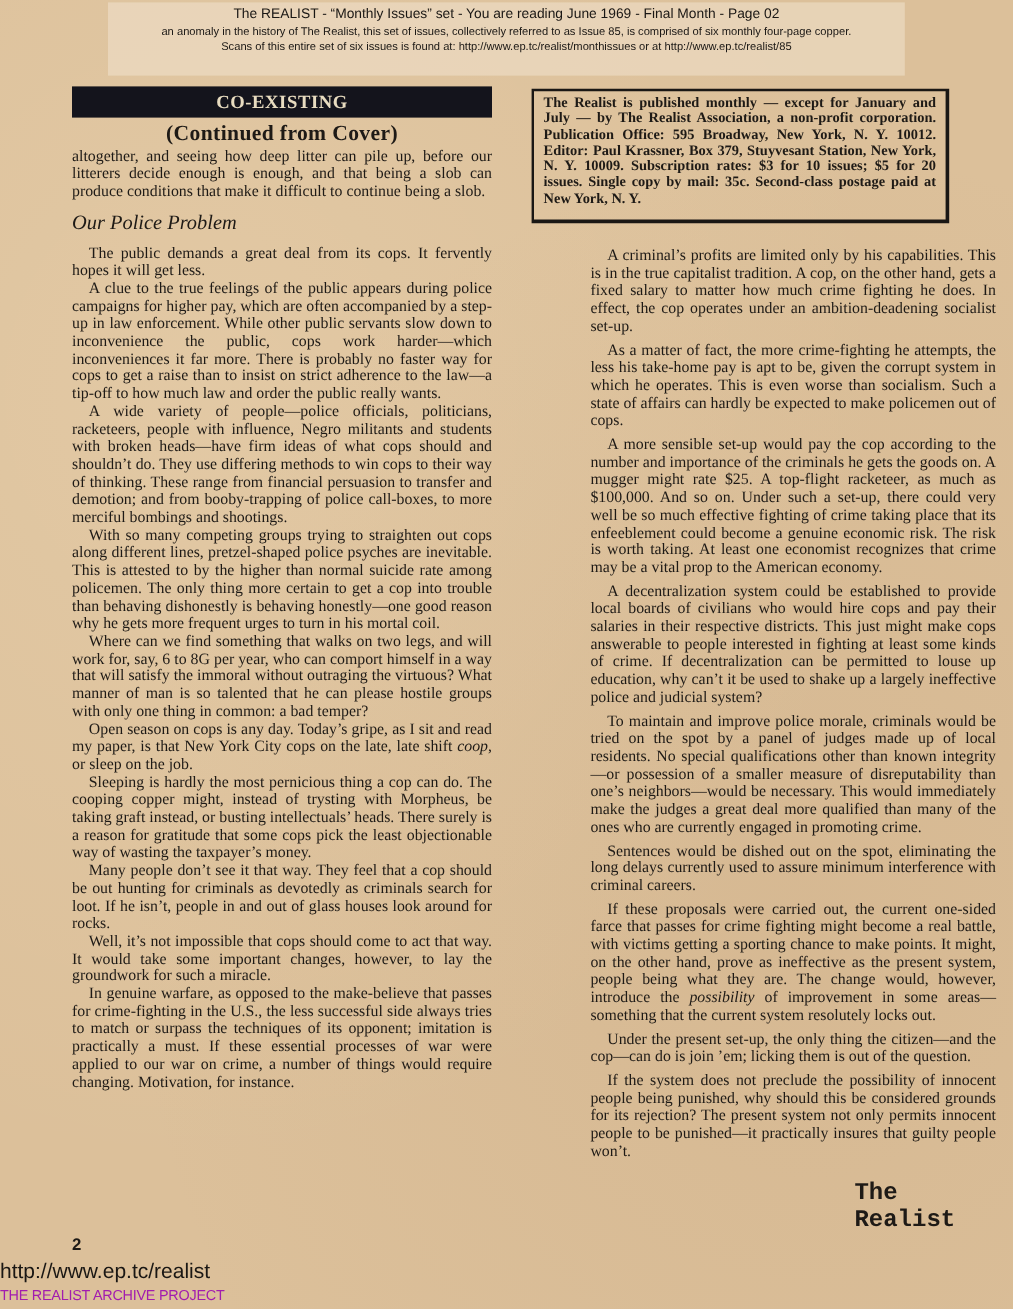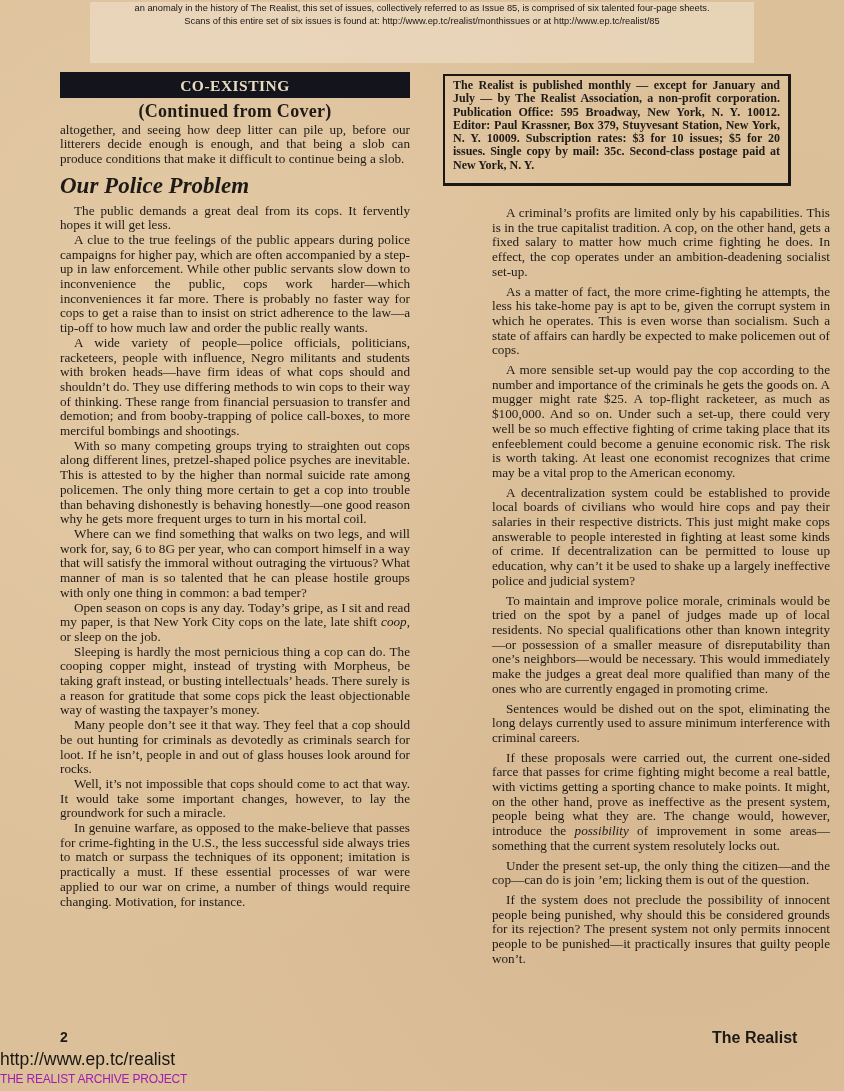--- a/index.html
+++ b/index.html
@@ -25,51 +25,52 @@
   .col p.sp { margin-top: 5px; }
   .col p.noind { text-indent: 0; }
   #left { left: 60px; top: 72px; width: 350px; }
   #right { left: 452px; top: 206px; width: 338px; margin-left: 40px; }
   .section-bar {
     background: #14141c; color: #e8dcc0; text-align: center;
     font-family: "Liberation Serif", serif; font-weight: bold;
     font-size: 15.5px; letter-spacing: 0.5px; height: 26px; line-height: 27px;
   }
   .continued { text-align: center; font-weight: bold; font-size: 18px; margin: 6px 0 4px; letter-spacing: 0.3px; }
-  .subhead { font-style: italic; font-weight: bold; font-size: 23px; margin: 12px 0 10px; text-indent: 0; }
+  .subhead { font-style: italic; font-weight: normal; font-size: 17px; margin: 12px 0 10px; text-indent: 0; }
   .masthead-box {
     position: absolute; left: 443px; top: 74px; width: 348px; height: 112px;
     border: 2px solid #1a1714; border-right-width: 3px; border-bottom-width: 3px;
     padding: 3px 8px; box-sizing: border-box;
     font-weight: bold; font-size: 12px; line-height: 13.3px; text-align: justify;
     color: #1e1a16;
   }
   .footer-num {
     position: absolute; left: 60px; top: 1029px;
     font-family: "Liberation Sans", sans-serif; font-weight: bold; font-size: 14px;
   }
   .footer-brand {
-    position: absolute; left: 712px; top: 1029px;
-    font-family: Liberation Sans, sans-serif; font-weight: bold; font-size: 16px;
+    position: absolute; left: 712px; top: 983px;
+    font-family: Liberation Mono, monospace; font-weight: bold; font-size: 20px;
   }
   .archive-url {
     position: absolute; left: 0px; top: 1049px;
     font-family: "Liberation Sans", sans-serif; font-size: 17.5px; color: #1a1714;
   }
   .archive-name {
     position: absolute; left: 0px; top: 1072px;
     font-family: "Liberation Sans", sans-serif; font-size: 12px; color: #a21caf; letter-spacing: -0.2px;
   }
   i { font-style: italic; }
 </style>
 </head>
 <body>
 
 <div class="banner">
-  <div class="l2">an anomaly in the history of The Realist, this set of issues, collectively referred to as Issue 85, is comprised of six talented four-page sheets.</div>
+  <div class="l1">The REALIST - “Monthly Issues” set - You are reading June 1969 - Final Month - Page 02</div>
+  <div class="l2">an anomaly in the history of The Realist, this set of issues, collectively referred to as Issue 85, is comprised of six monthly four-page copper.</div>
   <div class="l3">Scans of this entire set of six issues is found at: http://www.ep.tc/realist/monthissues or at http://www.ep.tc/realist/85</div>
 </div>
 
 <div class="col" id="left">
   <div class="section-bar">CO-EXISTING</div>
   <div class="continued">(Continued from Cover)</div>
   <p class="noind">altogether, and seeing how deep litter can pile up, before our litterers decide enough is enough, and that being a slob can produce conditions that make it difficult to continue being a slob.</p>
   <div class="subhead">Our Police Problem</div>
   <p>The public demands a great deal from its cops. It fervently hopes it will get less.</p>
   <p>A clue to the true feelings of the public appears during police campaigns for higher pay, which are often accompanied by a step-up in law enforcement. While other public servants slow down to inconvenience the public, cops work harder—which inconveniences it far more. There is probably no faster way for cops to get a raise than to insist on strict adherence to the law—a tip-off to how much law and order the public really wants.</p>

